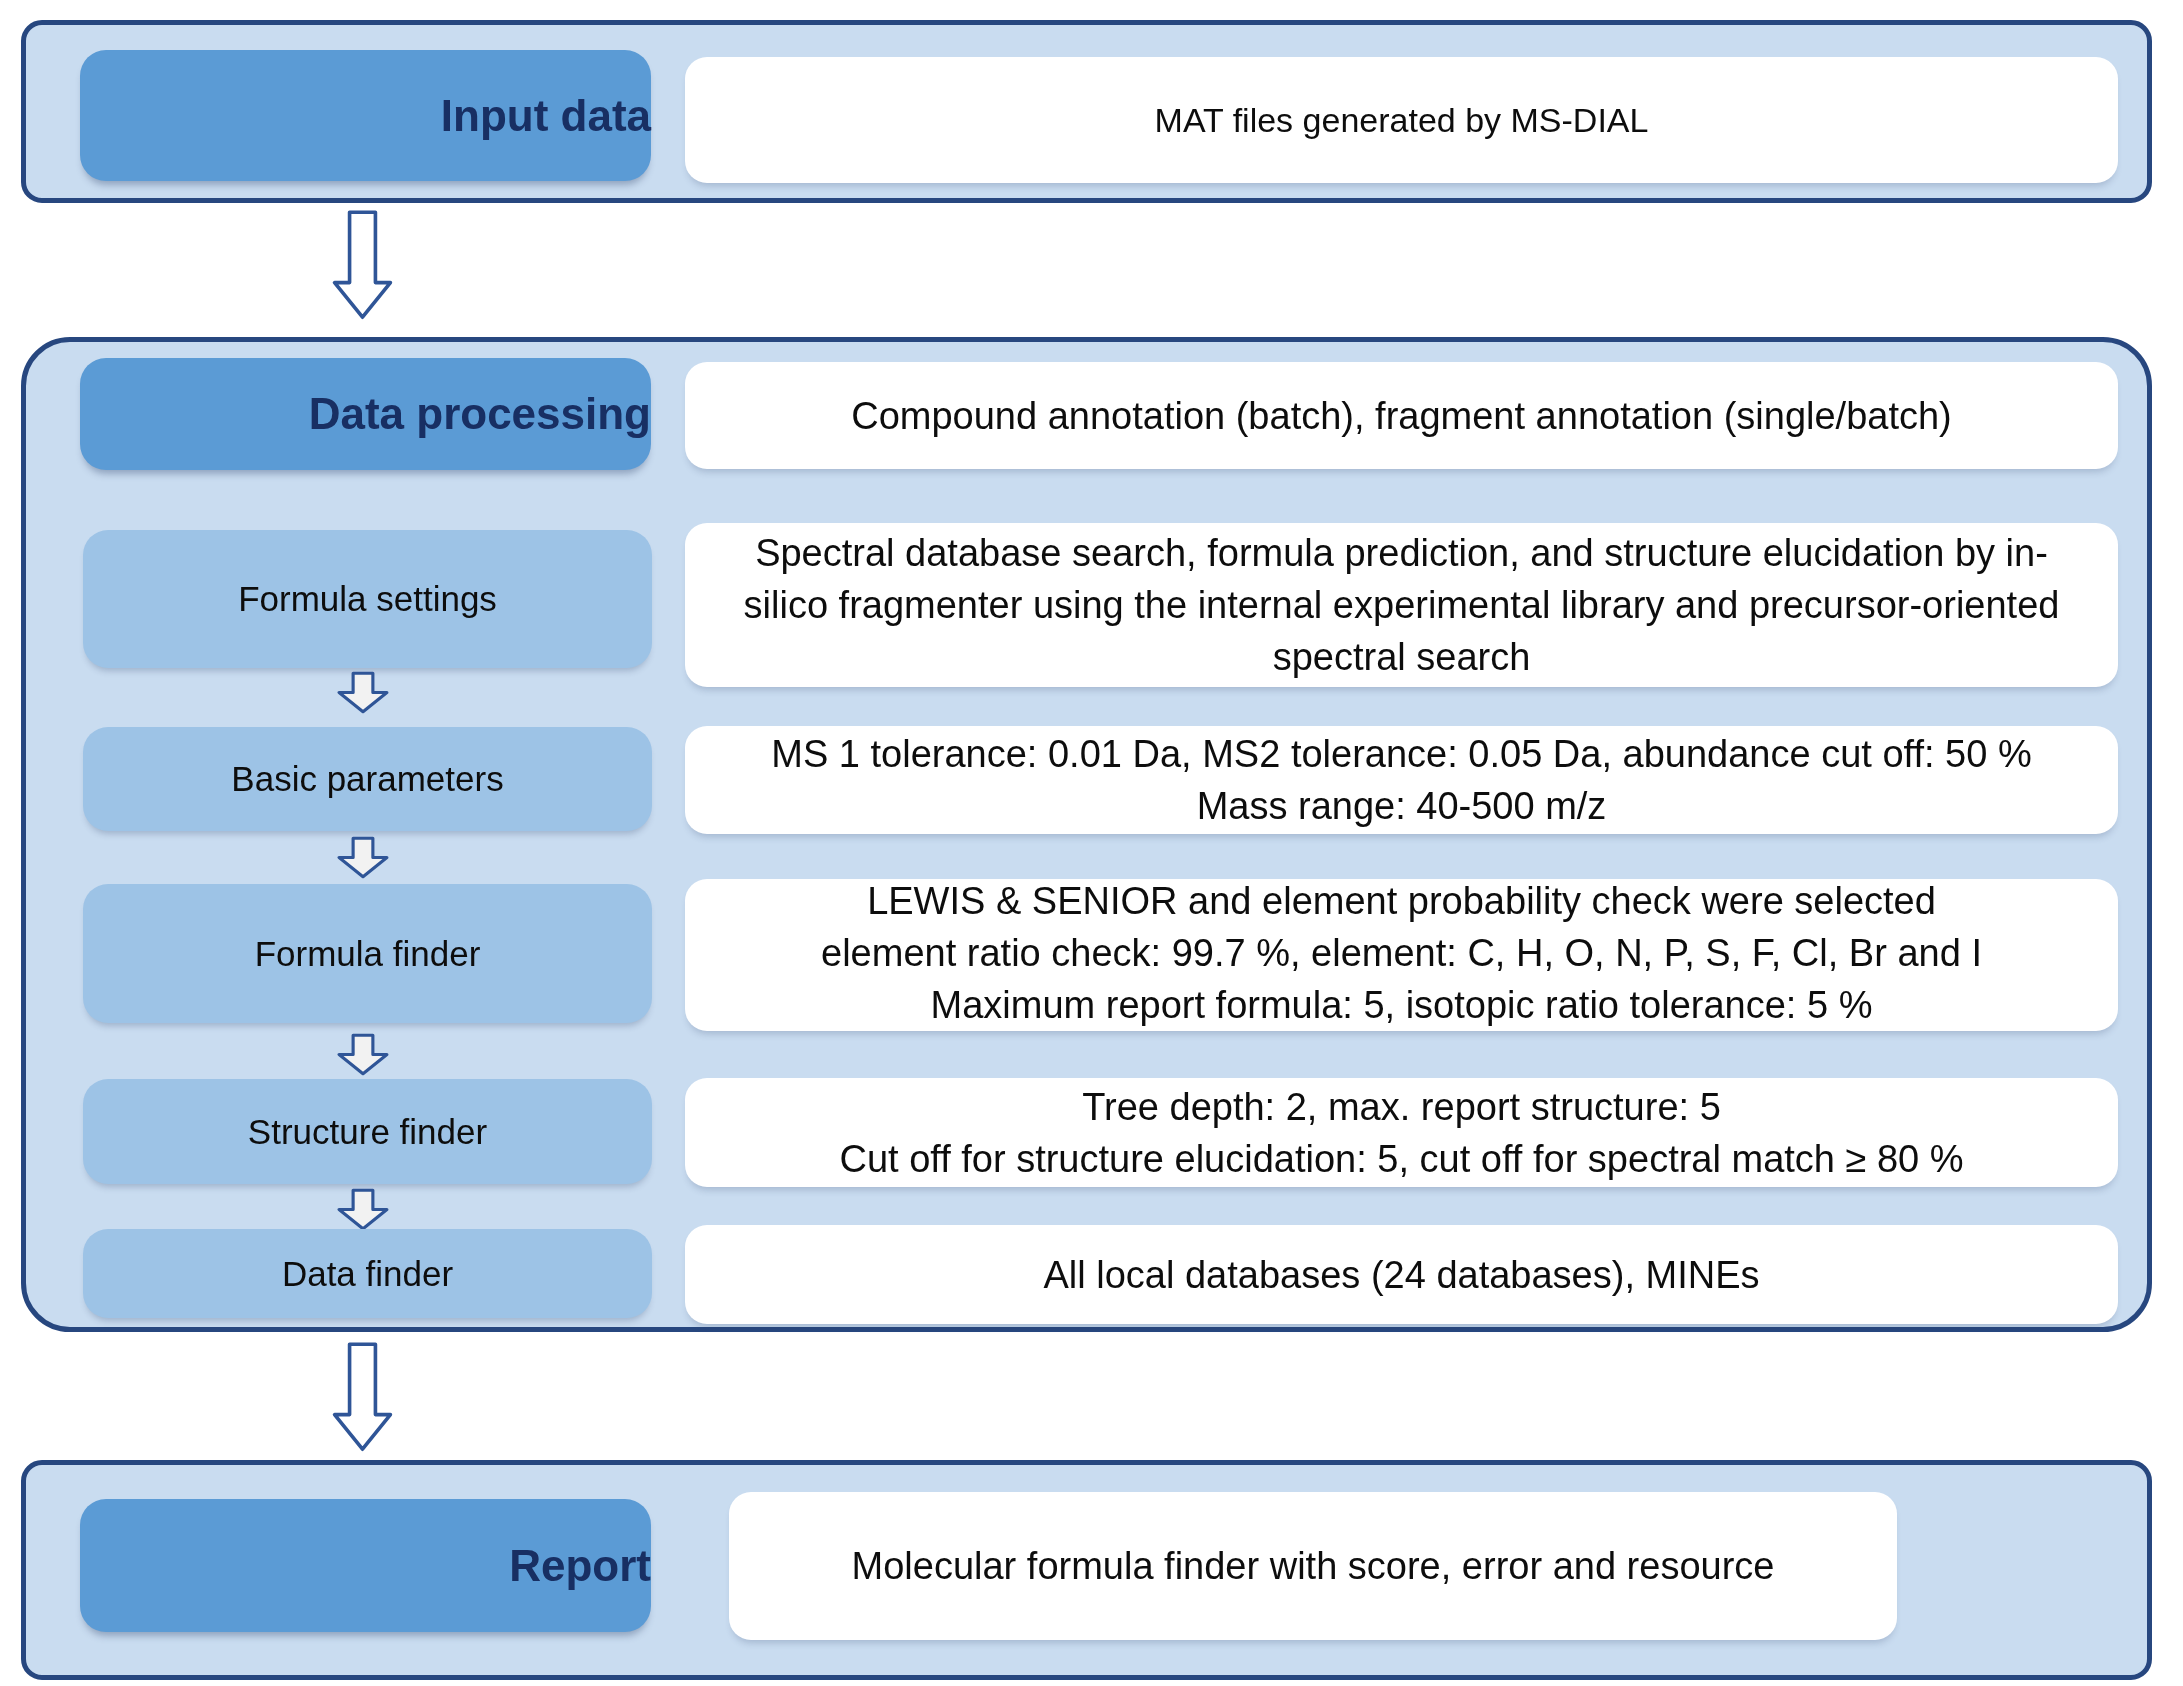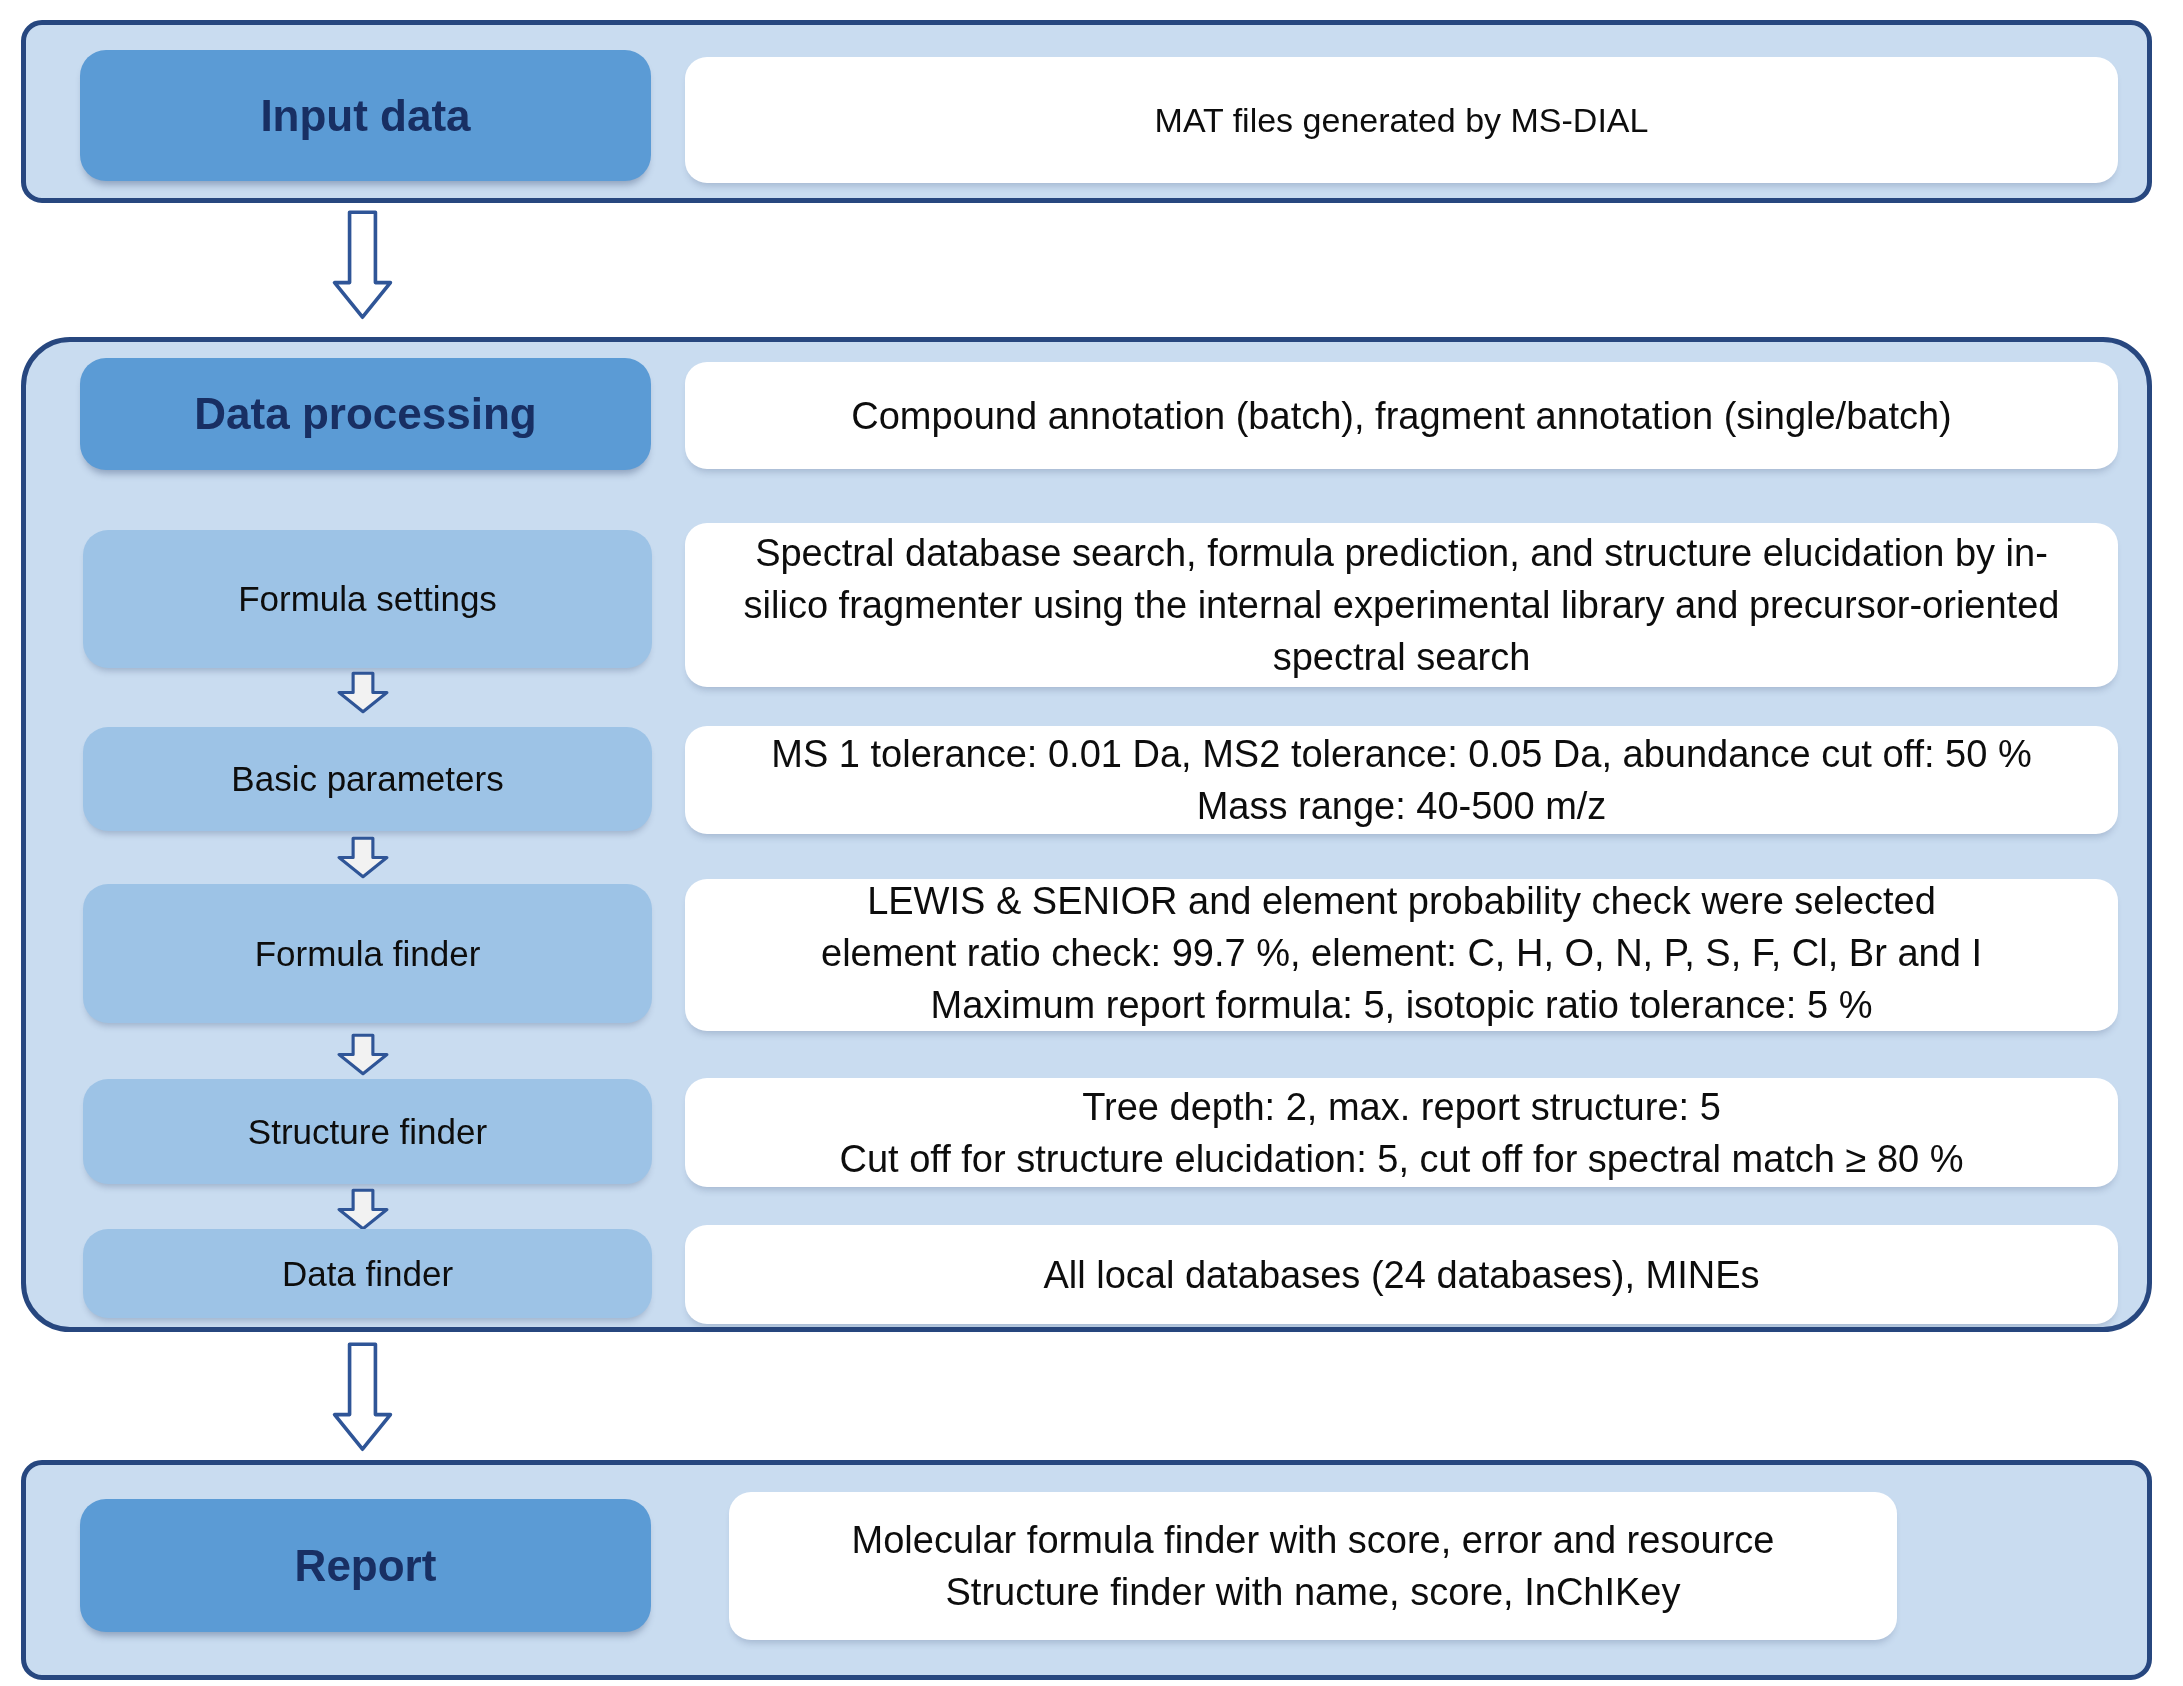--- a/index.html
+++ b/index.html
@@ -28,21 +28,21 @@
     border:5.2px solid var(--panel_border);
   }
   .panel-top{left:21px;top:20px;width:2131px;height:183px;border-radius:21px;}
   .panel-mid{left:21px;top:337px;width:2131px;height:995px;border-radius:49px;}
   .panel-bottom{left:21px;top:1460px;width:2131px;height:220px;border-radius:21px;}
 
   .hdr-box{
     position:absolute;
     background:var(--header_blue);
     border-radius:26px;
-    display:flex;align-items:center;justify-content:center;
+    display:flex;align-items:center;justify-content:flex-end;
     box-shadow:0 6.2px 7.3px -3.1px rgba(40,60,100,0.35);
   }
   .hdr-box .title{
     font-size:44px;font-weight:700;color:var(--navy_text);letter-spacing:0;
   }
   .label-box{
     position:absolute;
     background:var(--label_blue);
     border-radius:25px;
     display:flex;align-items:center;justify-content:center;
@@ -155,17 +155,16 @@
     <polygon class="big-arrow-shape" points="34,4 84,4 84,140 113,140 59,207 5,140 34,140"></polygon>
   </svg>
 
   <section class="panel panel-bottom"></section>
 
   <div class="hdr-box" style="left:80px;top:1499px;width:571px;height:133px;">
     <span class="title">Report</span>
   </div>
   <div class="content-box" style="left:685px;top:1492px;width:1168px;height:148px;margin-left:44px;">
     <div class="line">Molecular formula finder with score, error and resource</div>
-    <div class="line">Structure finder with name, score, InChIKey</div>
   </div>
 
 </div>
 
 
 </body></html>

